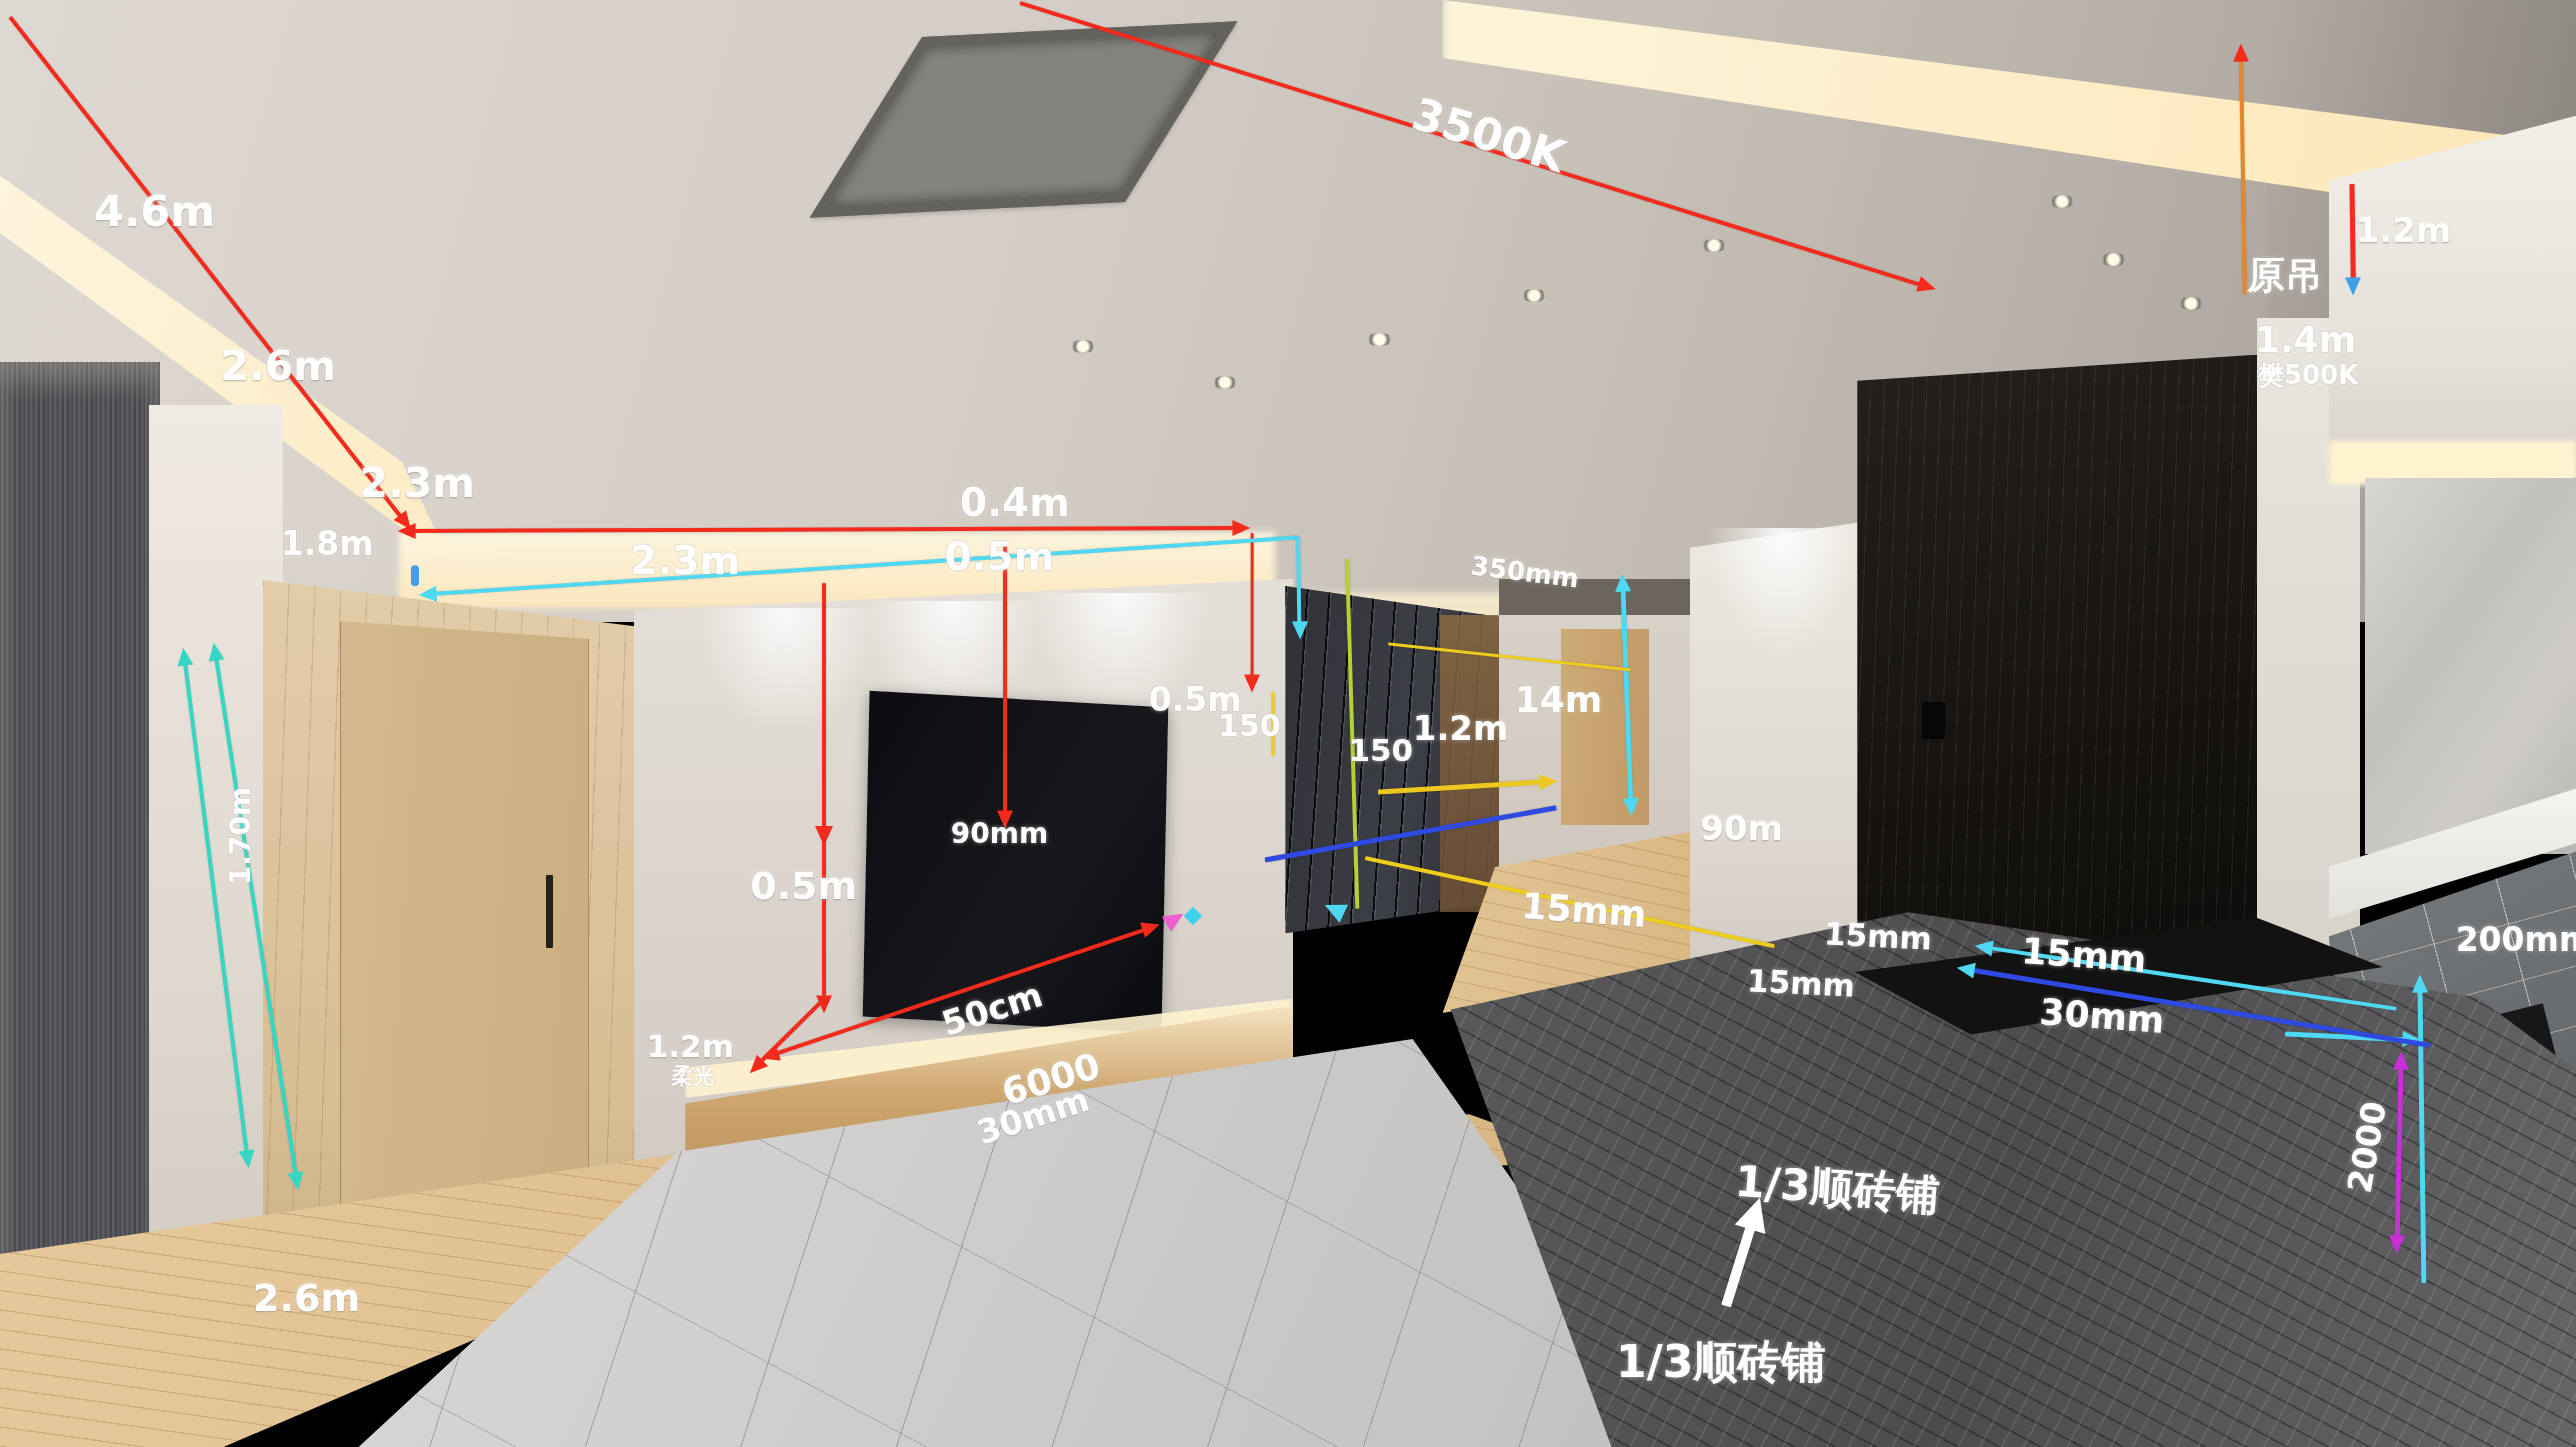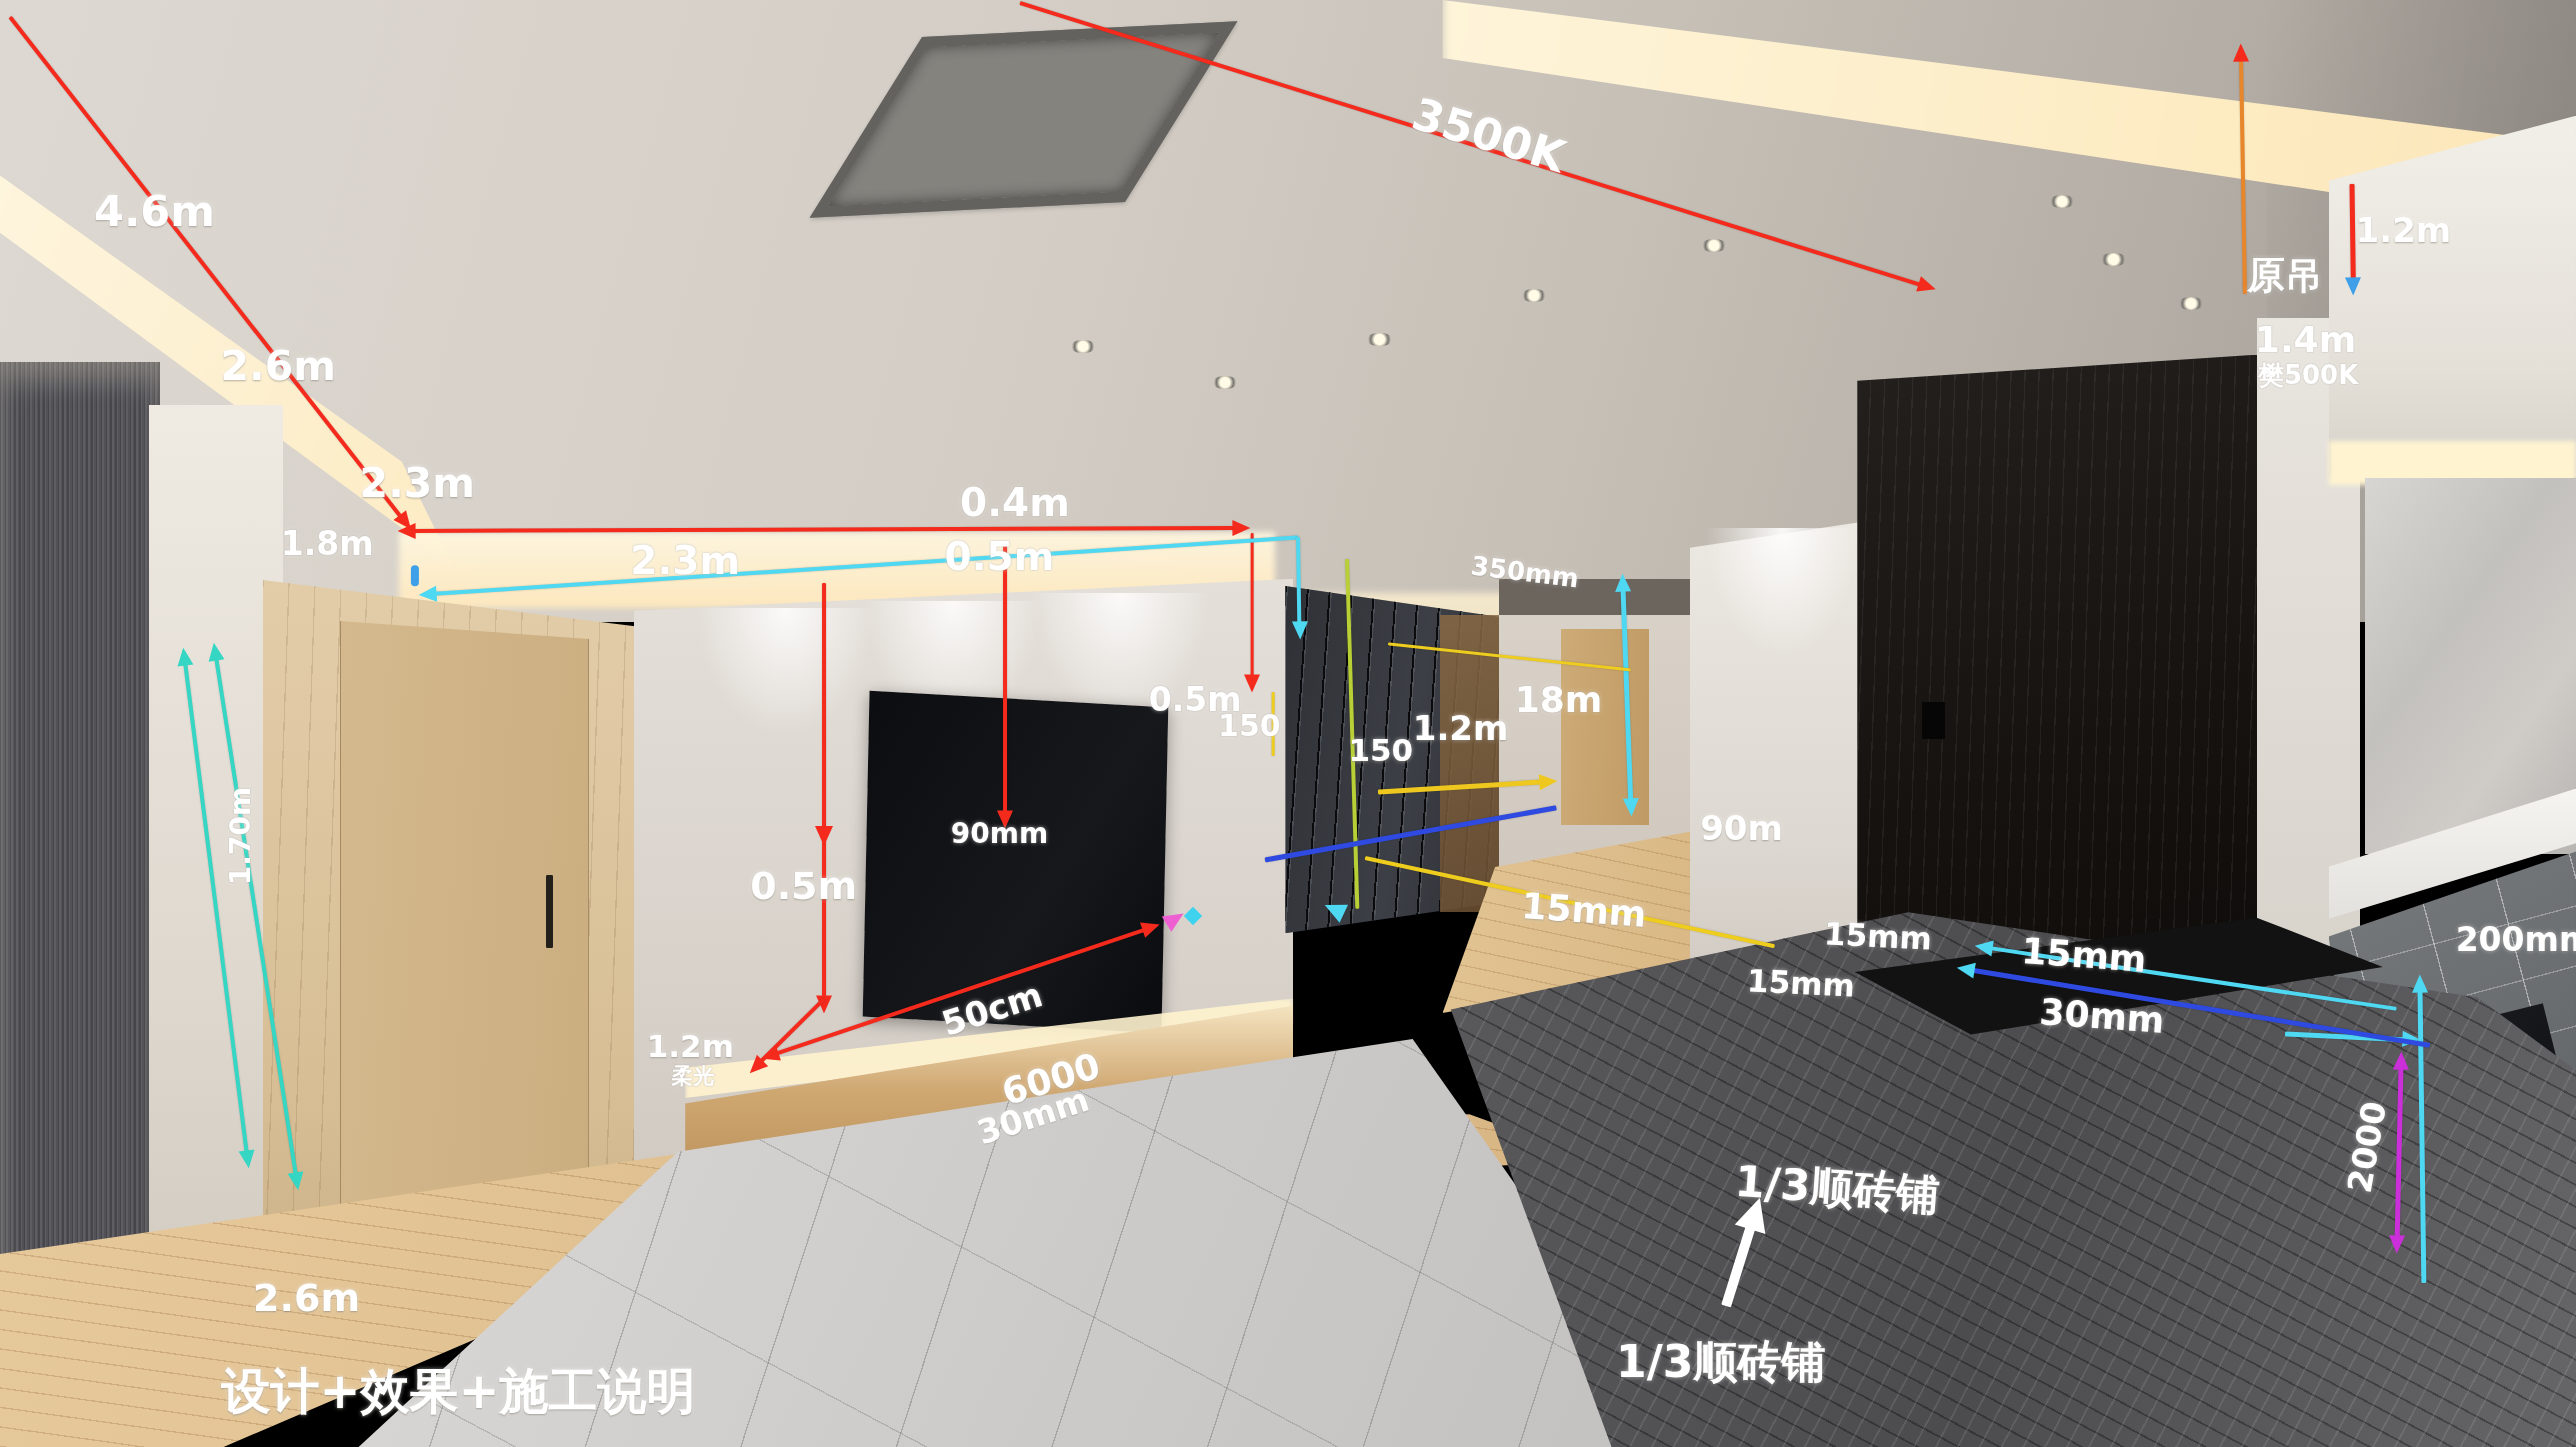--- a/index.html
+++ b/index.html
@@ -297,31 +297,30 @@
       <div class="lbl" style="left: 38.5%; top: 69.7%; font-size: 34px; transform: translate(-50%, -50%) rotate(-18deg);">50cm</div>
       <div class="lbl" style="left: 40.8%; top: 74.6%; font-size: 36px; transform: translate(-50%, -50%) rotate(-17deg);">6000</div>
       <div class="lbl" style="left: 40.1%; top: 77.1%; font-size: 33px; transform: translate(-50%, -50%) rotate(-18deg);">30mm</div>
       <div class="lbl" style="left: 26.8%; top: 72.3%; font-size: 31px; transform: translate(-50%, -50%) rotate(0deg);">1.2m</div>
       <div class="lbl" style="left: 26.9%; top: 74.3%; font-size: 21.4px; transform: translate(-50%, -50%) rotate(0deg);">柔光</div>
       <div class="lbl" style="left: 48.5%; top: 50.1%; font-size: 30px; transform: translate(-50%, -50%) rotate(0deg);">150</div>
       <div class="lbl" style="left: 46.4%; top: 48.3%; font-size: 33px; transform: translate(-50%, -50%) rotate(0deg);">0.5m</div>
       <div class="lbl" style="left: 59.2%; top: 39.5%; font-size: 26px; transform: translate(-50%, -50%) rotate(7deg);">350mm</div>
       <div class="lbl" style="left: 53.6%; top: 51.8%; font-size: 31px; transform: translate(-50%, -50%) rotate(0deg);">150</div>
       <div class="lbl" style="left: 56.7%; top: 50.3%; font-size: 34px; transform: translate(-50%, -50%) rotate(0deg);">1.2m</div>
-      <div class="lbl" style="left: 60.5%; top: 48.3%; font-size: 36px; transform: translate(-50%, -50%) rotate(0deg);">18m</div>
+      <div class="lbl" style="left: 60.5%; top: 48.3%; font-size: 36px; transform: translate(-50%, -50%) rotate(0deg);">14m</div>
       <div class="lbl" style="left: 65.9%; top: 57.2%; font-size: 34px; transform: translate(-50%, -50%) rotate(0deg); margin-left: 44px;">90m</div>
       <div class="lbl" style="left: 61.5%; top: 62.9%; font-size: 36px; transform: translate(-50%, -50%) rotate(4deg);">15mm</div>
       <div class="lbl" style="left: 72.9%; top: 64.7%; font-size: 31px; transform: translate(-50%, -50%) rotate(3deg);">15mm</div>
       <div class="lbl" style="left: 69.9%; top: 67.9%; font-size: 31px; transform: translate(-50%, -50%) rotate(3deg);">15mm</div>
       <div class="lbl" style="left: 80.9%; top: 66%; font-size: 36px; transform: translate(-50%, -50%) rotate(4deg);">15mm</div>
       <div class="lbl" style="left: 81.6%; top: 70.2%; font-size: 36px; transform: translate(-50%, -50%) rotate(4deg);">30mm</div>
       <div class="lbl" style="left: 88.7%; top: 19%; font-size: 38px; transform: translate(-50%, -50%) rotate(0deg);">原吊</div>
       <div class="lbl" style="left: 93.3%; top: 15.9%; font-size: 34px; transform: translate(-50%, -50%) rotate(0deg);">1.2m</div>
       <div class="lbl" style="left: 89.5%; top: 23.4%; font-size: 36px; transform: translate(-50%, -50%) rotate(0deg);">1.4m</div>
       <div class="lbl" style="left: 89.6%; top: 25.9%; font-size: 26px; transform: translate(-50%, -50%) rotate(0deg); text-align: center;">樊500K</div>
       <div class="lbl" style="left: 98%; top: 64.9%; font-size: 33px; transform: translate(-50%, -50%) rotate(0deg);">200mm</div>
       <div class="lbl" style="left: 91.9%; top: 79.3%; font-size: 33px; transform: translate(-50%, -50%) rotate(-80deg);">2000</div>
       <div class="lbl" style="left: 71.3%; top: 82.2%; font-size: 43px; font-weight: 800; transform: translate(-50%, -50%) rotate(4deg);">1/3顺砖铺</div>
       <div class="lbl" style="left: 66.8%; top: 94.1%; font-size: 44px; font-weight: 800; transform: translate(-50%, -50%) rotate(0deg);">1/3顺砖铺</div>
-      <div class="lbl" style="left: 17.8%; top: 96.2%; font-size: 49px; font-weight: 800; transform: translate(-50%, -50%) rotate(0deg);">设计+效果+施工说明</div>
     </div>
 </div>
 
 
 </body></html>

